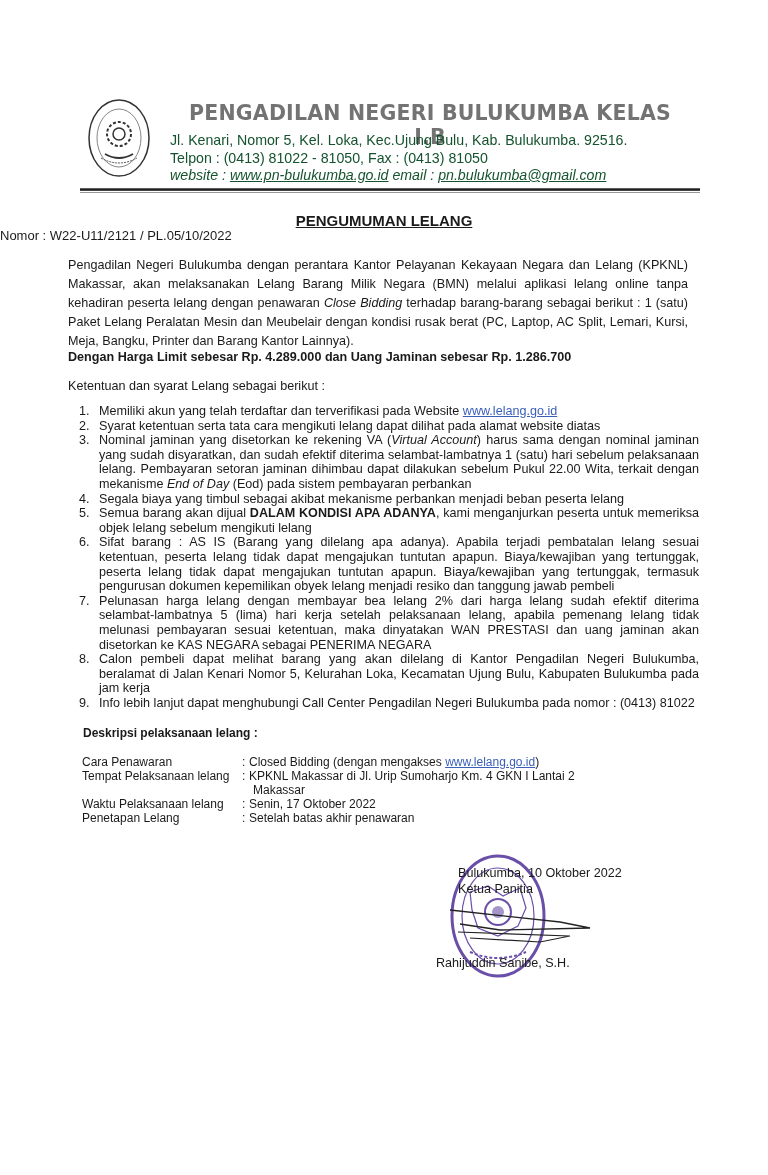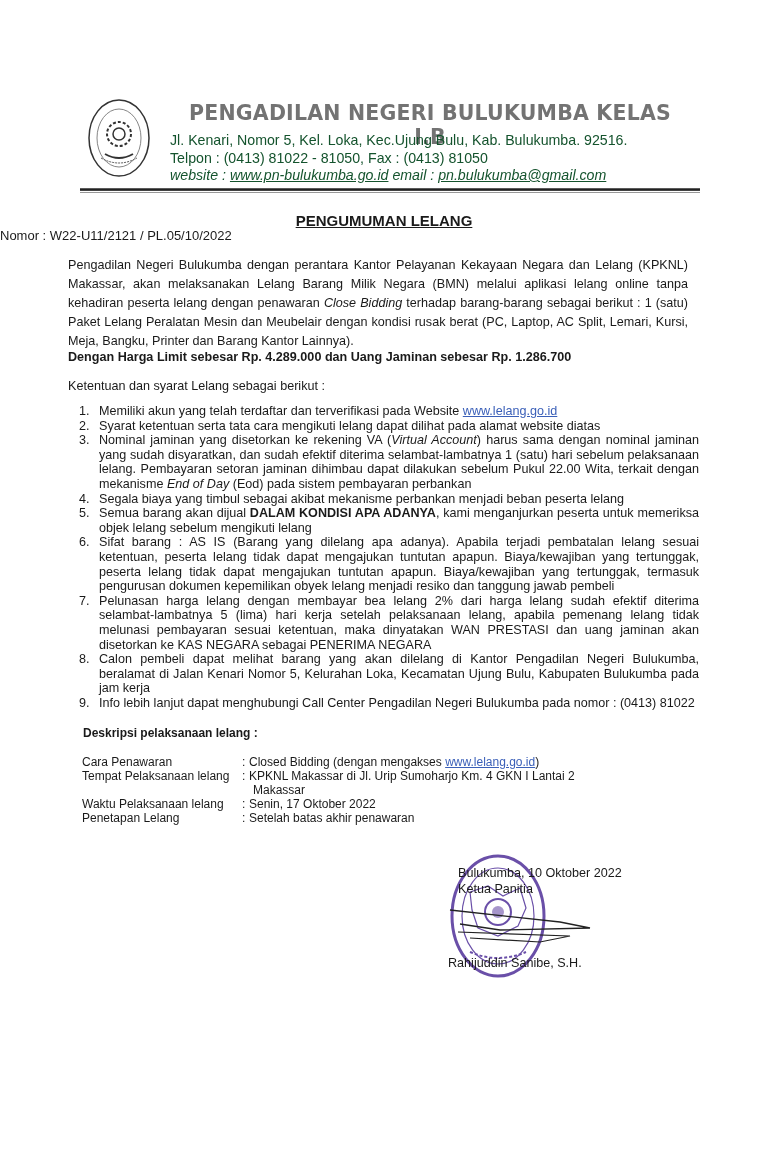--- a/index.html
+++ b/index.html
@@ -37,21 +37,21 @@
   table.desk { position: absolute; left: 82px; top: 755px; border-collapse: collapse; font-size: 12px; line-height: 14px; }
   table.desk td { padding: 0; vertical-align: top; }
   table.desk td.k { width: 160px; }
   table.desk td.sep { width: 7px; }
 
   
   .stamp { position: absolute; left: 448px; top: 852px; width: 100px; height: 128px; }
   .sign-line { position: absolute; font-size: 12.6px; }
   .sign-date { left: 458px; top: 866px; }
   .sign-role { left: 458px; top: 882px; }
-  .sign-name { left: 448px; top: 956px; }
+  .sign-name { left: 436px; top: 956px; }
   .scribble { position: absolute; left: 440px; top: 900px; width: 160px; height: 50px; }
 </style>
 </head>
 <body>
 
 <div class="page">
 
   <svg class="logo" viewBox="0 0 64 80">
     <ellipse cx="32" cy="40" rx="30" ry="38" fill="none" stroke="#333" stroke-width="1.5"></ellipse>
     <ellipse cx="32" cy="40" rx="22" ry="29" fill="none" stroke="#666" stroke-width="0.8"></ellipse>

